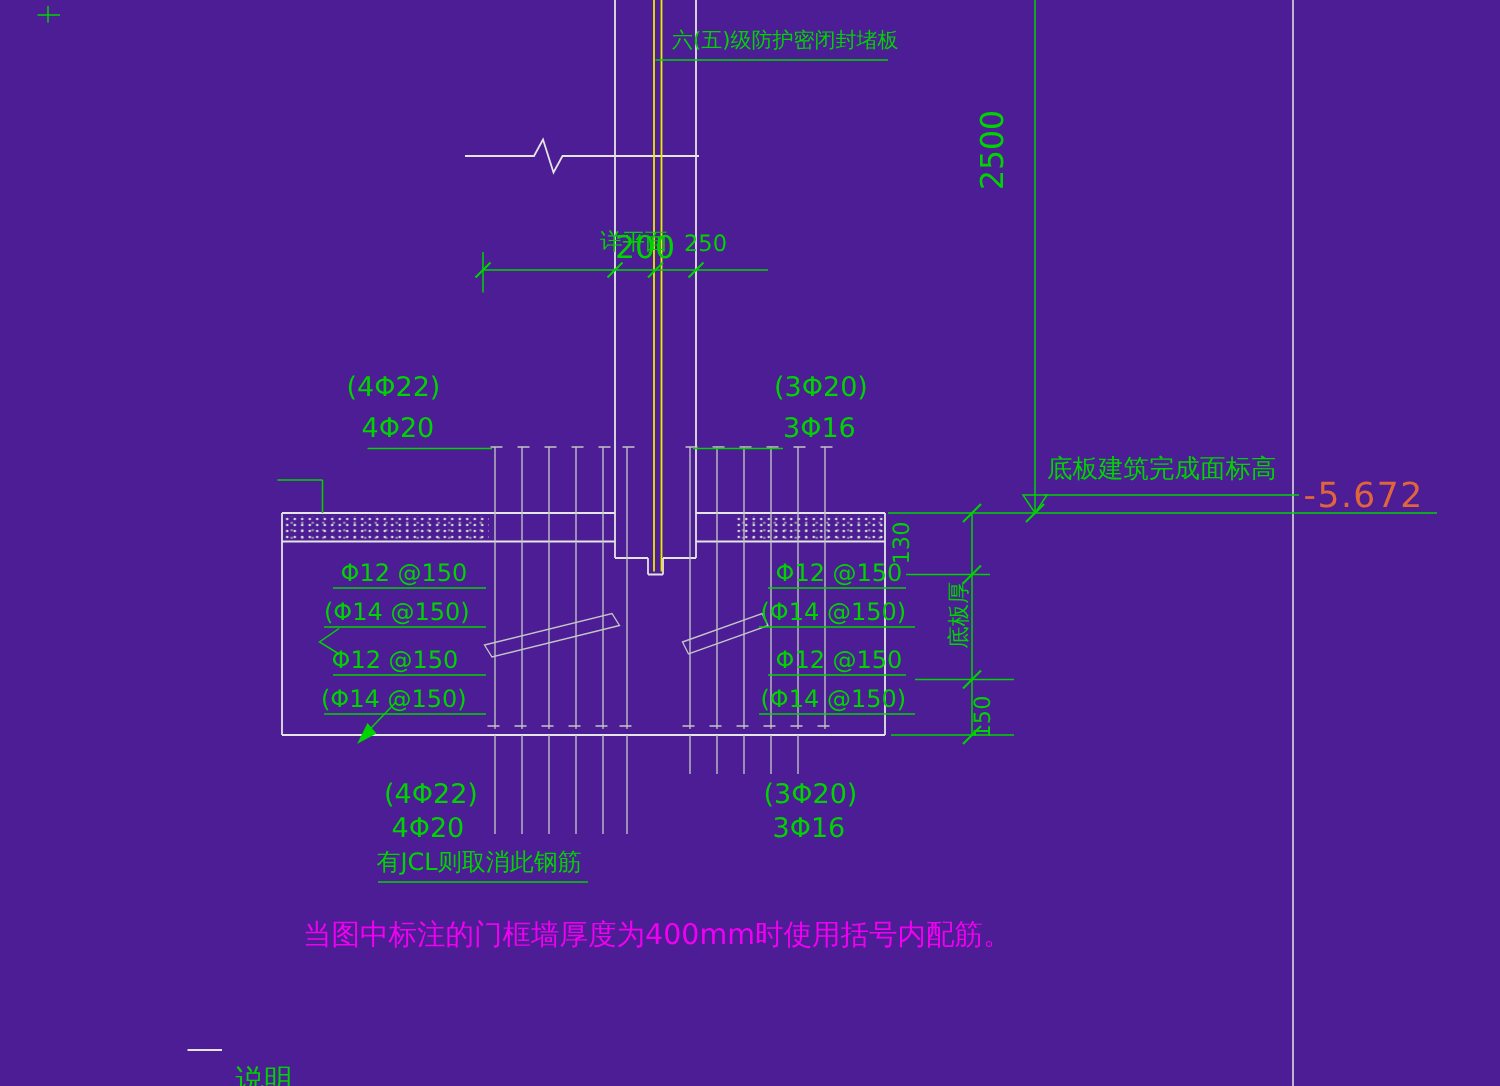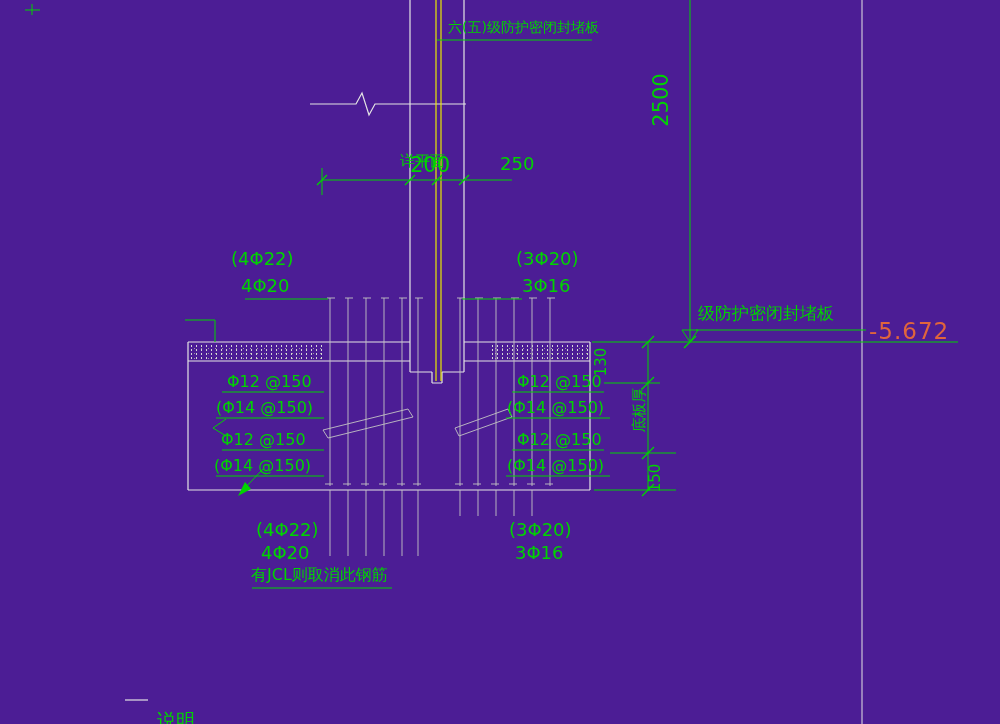--- a/index.html
+++ b/index.html
@@ -74,30 +74,30 @@
       <path d="M252,588H392"></path>
       <path d="M264,468L242,491"></path>
     </g>
     <polygon points="238,496 251,489 245,482" fill="#00d400"></polygon>
   </svg>
 
   <div class="lbl green" style="left:448px;top:20px;font-size:14px;">六(五)级防护密闭封堵板</div>
 
   <div class="lbl green" style="left:352px;top:153px;font-size:15px;margin-left:48px;">详平面</div>
   <div class="lbl green" style="left:410px;top:154px;font-size:21px;">200</div>
-  <div class="lbl green" style="left:456px;top:154px;font-size:18px;margin-left:44px;">250</div>
+  <div class="lbl green" style="left:456px;top:154px;font-size:15px;">250</div>
 
   <div class="lbl green vtext" style="left:662px;top:100px;font-size:21px;">2500</div>
 
   <div class="lbl green" style="left:231px;top:249px;font-size:18px;">(4Φ22)</div>
   <div class="lbl green" style="left:241px;top:276px;font-size:18px;">4Φ20</div>
   <div class="lbl green" style="left:516px;top:249px;font-size:18px;">(3Φ20)</div>
   <div class="lbl green" style="left:522px;top:276px;font-size:18px;">3Φ16</div>
 
-  <div class="lbl green" style="left:698px;top:304px;font-size:17px;">级防护密闭封堵板</div>
+  <div class="lbl green" style="left:698px;top:304px;font-size:17px;">底板建筑完成面标高</div>
   <div class="lbl orange" style="left:869px;top:319px;font-size:23px;letter-spacing:1px;">-5.672</div>
 
   <div class="lbl green vtext" style="left:601px;top:362px;font-size:15px;">130</div>
   <div class="lbl green vtext" style="left:639px;top:410px;font-size:15px;">底板厚</div>
   <div class="lbl green vtext" style="left:655px;top:478px;font-size:15px;">150</div>
 
   <div class="lbl green" style="left:227px;top:373px;font-size:16px;">Φ12 @150</div>
   <div class="lbl green" style="left:216px;top:399px;font-size:16px;">(Φ14 @150)</div>
   <div class="lbl green" style="left:221px;top:431px;font-size:16px;">Φ12 @150</div>
   <div class="lbl green" style="left:214px;top:457px;font-size:16px;">(Φ14 @150)</div>
@@ -106,16 +106,17 @@
   <div class="lbl green" style="left:507px;top:399px;font-size:16px;">(Φ14 @150)</div>
   <div class="lbl green" style="left:517px;top:431px;font-size:16px;">Φ12 @150</div>
   <div class="lbl green" style="left:507px;top:457px;font-size:16px;">(Φ14 @150)</div>
 
   <div class="lbl green" style="left:256px;top:520px;font-size:18px;">(4Φ22)</div>
   <div class="lbl green" style="left:261px;top:543px;font-size:18px;">4Φ20</div>
   <div class="lbl green" style="left:251px;top:566px;font-size:16px;">有JCL则取消此钢筋</div>
   <div class="lbl green" style="left:509px;top:520px;font-size:18px;">(3Φ20)</div>
   <div class="lbl green" style="left:515px;top:543px;font-size:18px;">3Φ16</div>
 
+  <div class="lbl magenta" style="left:202px;top:613px;font-size:19px;">当图中标注的门框墙厚度为400mm时使用括号内配筋。</div>
 
   <div class="lbl green" style="left:157px;top:710px;font-size:19px;">说明</div>
 
 </div>
 
 </body></html>

